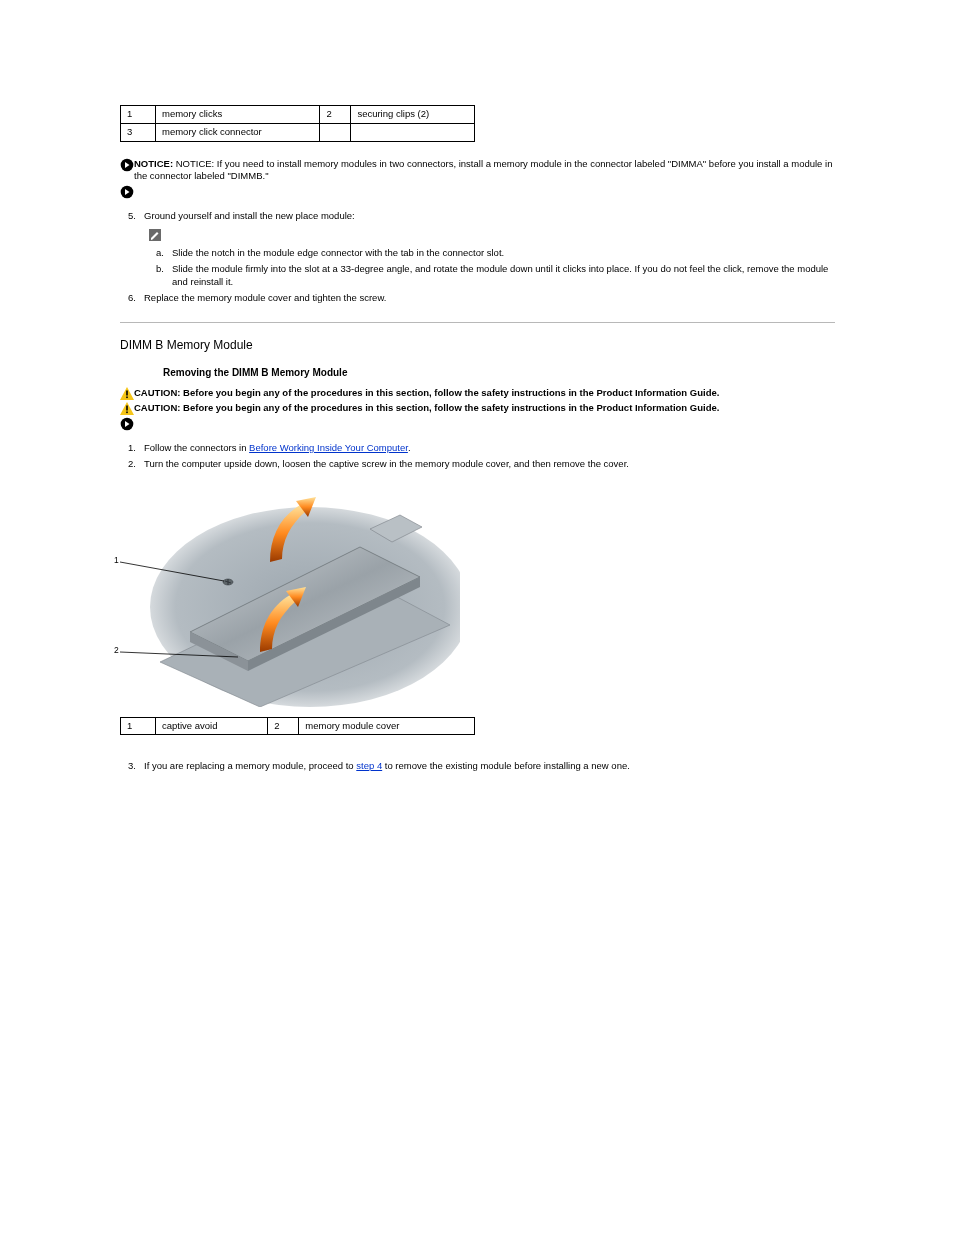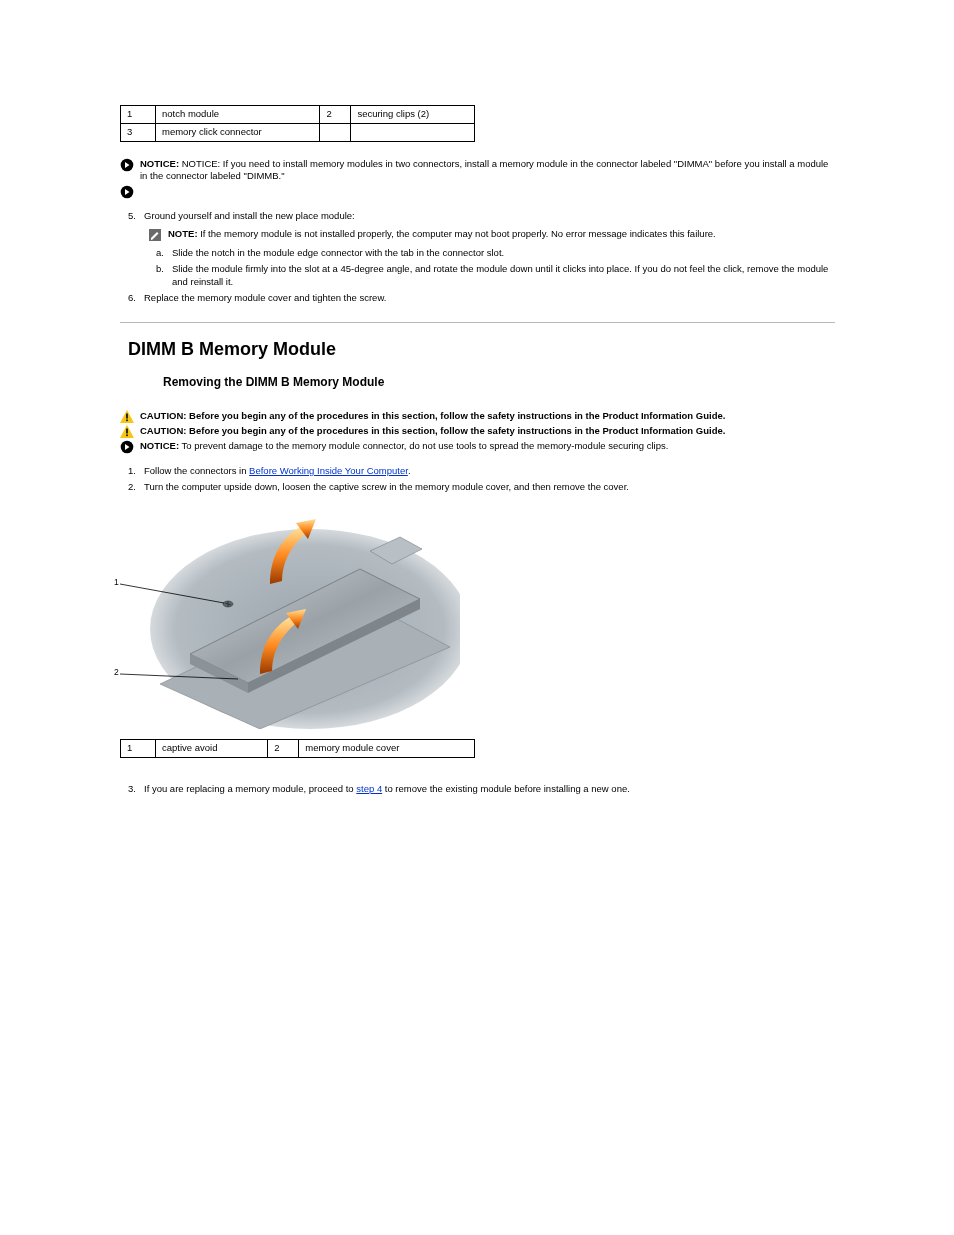--- a/index.html
+++ b/index.html
@@ -39,21 +39,21 @@
   table.parts td.num-right {
     width: 18px;
     text-align: left;
   }
   .indented-block {
     padding-left: 28px;
   }
   .notice-row {
     display: flex;
     align-items: flex-start;
-    gap: 6px;
+    gap: 0;
     margin: 2px 0;
   }
   .icon-circle {
     flex: 0 0 auto;
   }
   .icon-circle svg { display:block; }
   .icon-tri svg { display:block; }
   .icon-pencil svg { display:block; }
   .notice-text {
     flex: 1 1 auto;
@@ -77,28 +77,28 @@
     gap: 6px;
     margin: 5px 0 5px 28px;
   }
   hr.section {
     border: none;
     border-top: 1px solid #b8b8b8;
     margin: 18px 0 14px 0;
     width: 100%;
   }
   h2.section-title {
-    font-size: 18px;
+    font-size: 12px;
+    font-weight: normal;
+    margin: 0 0 10px 0;
+  }
+  h3.sub-title {
+    font-size: 10px;
     font-weight: bold;
-    margin: 0 0 10px 8px;
-  }
-  h3.sub-title {
-    font-size: 12px;
-    font-weight: bold;
-    margin: 12px 0 20px 0;
+    margin: 12px 0 8px 0;
     padding-left: 43px;
   }
   a.link {
     color: #0033cc;
   }
   .figure-wrap {
     margin: 6px 0 10px 0;
   }
   .figure {
     width: 340px;
@@ -115,21 +115,21 @@
 </head>
 <body>
 
 <div class="page">
   <div class="content">
 
     <table class="parts">
       <tbody>
           <tr>
         <td class="num">1</td>
-        <td>notch module</td>
+        <td>memory clicks</td>
         <td class="num-right">2</td>
         <td>securing clips (2)</td>
       </tr>
       <tr>
         <td class="num">3</td>
         <td>memory click connector</td>
         <td class="num-right"></td>
         <td></td>
       </tr>
     </tbody>
@@ -164,34 +164,30 @@
       <span class="step-body">Ground yourself and install the new place module:</span>
     </div>
 
     <div class="note-block">
       <span class="icon-pencil">
         <svg width="14" height="14" viewBox="0 0 14 14">
           <rect x="1" y="1" width="12" height="12" fill="#6a6a6a"></rect>
           <path d="M3 10 L9 4 L10.5 5.5 L4.5 11.5 L3 12 Z" fill="#fff"></path>
         </svg>
       </span>
-      <span class="notice-text">
-        <span class="bold">NOTE:</span>
-        <span>If the memory module is not installed properly, the computer may not boot properly. No error message indicates this failure.</span>
-      </span>
     </div>
 
     <div class="indented-block">
       <div class="step">
         <span class="step-num">a.</span>
         <span class="step-body">Slide the notch in the module edge connector with the tab in the connector slot.</span>
       </div>
       <div class="step">
         <span class="step-num">b.</span>
-        <span class="step-body">Slide the module firmly into the slot at a 45-degree angle, and rotate the module down until it clicks into place. If you do not feel the click, remove the module and reinstall it.</span>
+        <span class="step-body">Slide the module firmly into the slot at a 33-degree angle, and rotate the module down until it clicks into place. If you do not feel the click, remove the module and reinstall it.</span>
       </div>
     </div>
 
     <div class="step">
       <span class="step-num">6.</span>
       <span class="step-body">Replace the memory module cover and tighten the screw.</span>
     </div>
 
     <hr class="section">
 
@@ -226,24 +222,20 @@
         <span class="bold">Before you begin any of the procedures in this section, follow the safety instructions in the Product Information Guide.</span>
       </span>
     </div>
 
     <div class="notice-row">
       <span class="icon-circle">
         <svg width="14" height="14" viewBox="0 0 14 14">
           <circle cx="7" cy="7" r="6.3" fill="#000"></circle>
           <path d="M5 4 L9.5 7 L5 10 Z" fill="#fff"></path>
         </svg>
-      </span>
-      <span class="notice-text">
-        <span class="bold">NOTICE:</span>
-        <span>To prevent damage to the memory module connector, do not use tools to spread the memory-module securing clips.</span>
       </span>
     </div>
 
     <div class="spacer-sm"></div>
 
     <div class="step">
       <span class="step-num">1.</span>
       <span class="step-body">
         <span>Follow the connectors in </span><a href="#" class="link">Before Working Inside Your Computer</a><span>.</span>
       </span>

